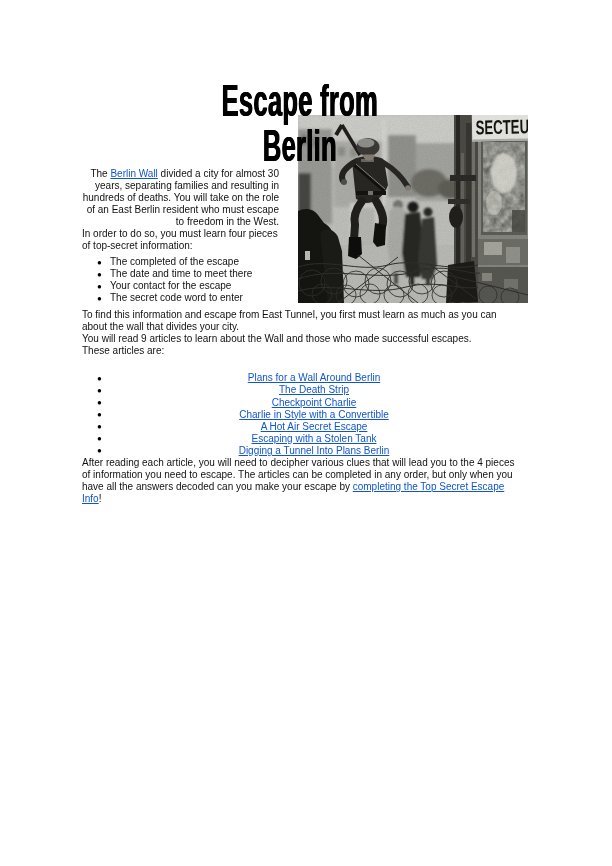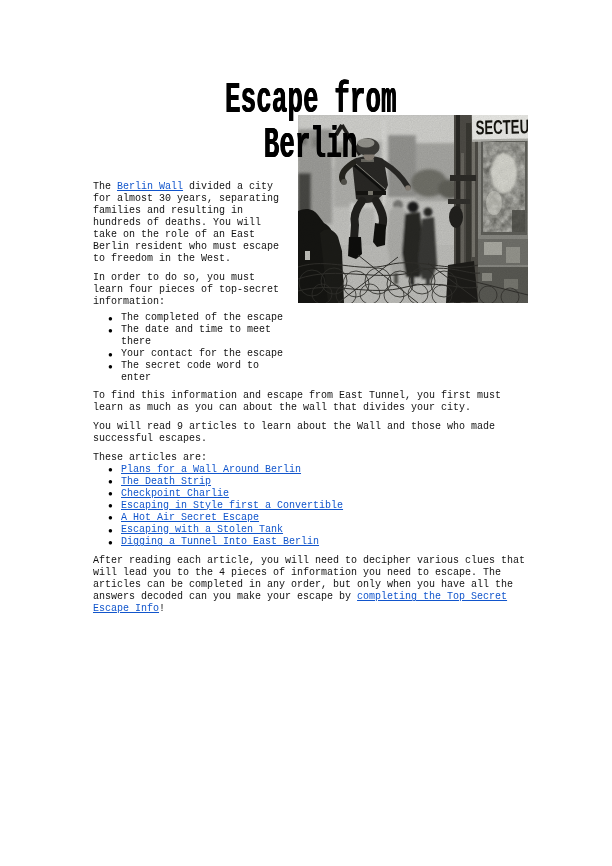--- a/index.html
+++ b/index.html
@@ -2,35 +2,35 @@
 <html><head>
 <meta charset="utf-8">
 <style>
   * { margin:0; padding:0; box-sizing:border-box; }
   html,body { background:#ffffff; }
   .page {
     position:relative; width:612px; height:866px; background:#ffffff;
     font-family:"Liberation Sans", sans-serif; font-size:10px; line-height:12px;
     color:#111111; overflow:hidden;
   }
-  .content { position:absolute; left:93px; top:78px; width:436px;font-family:Liberation Mono, monospace; }
+  .content { position:absolute; left:82px; top:78px; width:436px; }
   .narrow { width:197px; }
   .title { text-align:center; color:#000; }
   .title-line { display:block; height:45px; line-height:45px; text-align:center; }
   .title-line > span {
     display:inline-block; font-size:44px; font-weight:700; white-space:nowrap;
     transform:scaleX(0.58); letter-spacing:0.5px;
     text-shadow:0.7px 0 0 #000, -0.7px 0 0 #000;
   }
-  p { margin-top:7px; }
-  p.first { margin-top:13px; }
+  p { }
+  p.first { margin-top:0;text-align:right; }
   p.after-list { margin-top:5px; }
   a { color:#1155cc; text-decoration:underline; cursor:pointer; }
   ul { list-style:none; margin:4px 0 0 0; padding-left:15px; }
-  ul.articles { margin-top:0; }
+  ul.articles { margin-top:15px;text-align:center; }
   li { position:relative; padding-left:13px; line-height:12.1px; }
   li::before { content:"●"; position:absolute; left:0; top:0.5px; font-size:8px; color:#000; }
   .photo { position:absolute; left:298px; top:115px; width:230px; height:188px; }
 </style>
 </head>
 <body>
 
 <div class="page">
 
   <svg class="photo" viewBox="0 0 230 188" xmlns="http://www.w3.org/2000/svg" preserveAspectRatio="none">
@@ -204,22 +204,22 @@
     <p class="after-list">To find this information and escape from East Tunnel, you first must learn as much as you can about the wall that divides your city.</p>
 
     <p>You will read 9 articles to learn about the Wall and those who made successful escapes.</p>
 
     <p>These articles are:</p>
 
     <ul class="articles">
       <li><a href="#">Plans for a Wall Around Berlin</a></li>
       <li><a href="#">The Death Strip</a></li>
       <li><a href="#">Checkpoint Charlie</a></li>
-      <li><a href="#">Escaping in Style first a Convertible</a></li>
+      <li><a href="#">Charlie in Style with a Convertible</a></li>
       <li><a href="#">A Hot Air Secret Escape</a></li>
       <li><a href="#">Escaping with a Stolen Tank</a></li>
-      <li><a href="#">Digging a Tunnel Into East Berlin</a></li>
+      <li><a href="#">Digging a Tunnel Into Plans Berlin</a></li>
     </ul>
 
     <p><span>After reading each article, you will need to decipher various clues that will lead you to the 4 pieces of information you need to escape. The articles can be completed in any order, but only when you have all the answers decoded can you make your escape by </span><a href="#">completing the Top Secret Escape Info</a><span>!</span></p>
 
   </div>
 </div>
 
 </body></html>

